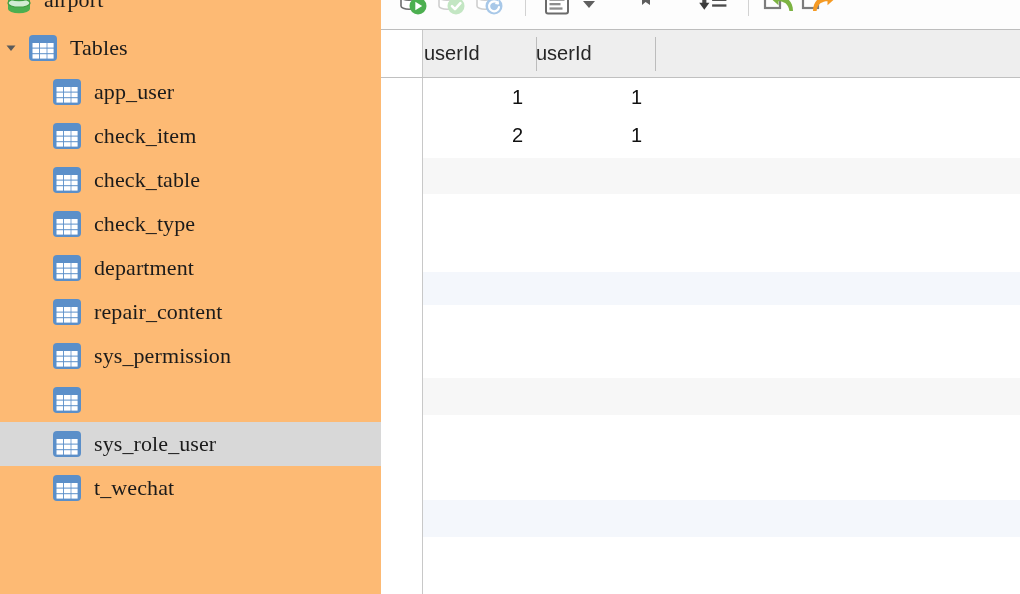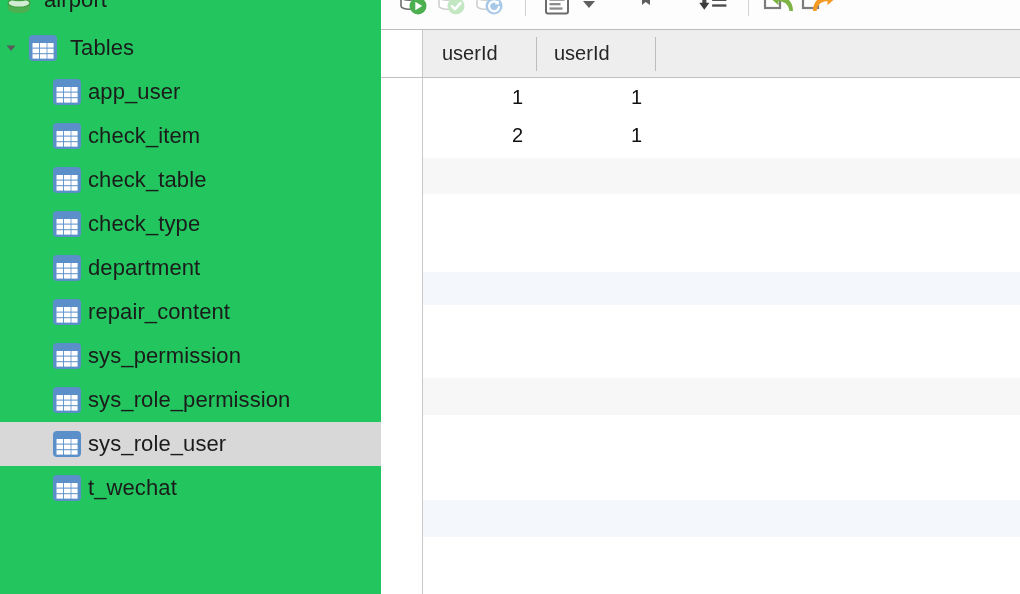--- a/index.html
+++ b/index.html
@@ -8,22 +8,23 @@
     overflow: hidden;
     font-family: "Liberation Sans", sans-serif;
     background: #ffffff;
   }
   #app { position: relative; width: 1020px; height: 594px; }
 
   
   #sidebar {
     position: absolute; left: 0; top: 0;
     width: 446px; height: 594px;
-    background: #22c55e;
+    background: #fdba74;
     overflow: hidden;
+    font-family: Liberation Serif, serif;
   }
   .tree-row {
     position: relative;
     height: 44px;
     display: flex;
     align-items: center;
     white-space: nowrap;
   }
   .tree-row.selected { background: #d8d8d8; }
   .tree-row .twisty {
@@ -49,21 +50,21 @@
   }
   #db-row .ico { margin-left: 6px; }
   #db-row .tree-label { margin-left: 12px; }
 
   #tables-row { position: absolute; left: 0; top: 26px; width: 381px; }
   #tables-row .ico { margin-left: 6px; }
   #tables-row .tree-label { margin-left: 12px; }
 
   #table-list { position: absolute; left: 0; top: 70px; width: 381px; }
   #table-list .tree-row { padding-left: 52px; }
-  #table-list .tree-row .tree-label { margin-left: 6px; }
+  #table-list .tree-row .tree-label { margin-left: 12px; }
 
   
   #right {
     position: absolute; left: 381px; top: 0;
     width: 639px; height: 594px;
     background: #ffffff;
   }
 
   
   #toolbar {
@@ -113,21 +114,21 @@
     position: absolute; left: 0; top: 0;
     width: 42px; height: 47px;
     background: #ffffff;
     border-right: 1px solid #c8c8c8;
   }
   .hcell {
     position: absolute; top: 0;
     height: 47px;
     display: flex; align-items: center;
     font-size: 20px; color: #262626;
-    padding-left: 18px;
+    padding-left: 0;
   }
   .hsep {
     position: absolute; top: 7px;
     width: 1px; height: 34px;
     background: #bcbcbc;
   }
 
   #grid-body {
     position: absolute; left: 0; top: 48px;
     width: 639px; height: 516px;
@@ -327,21 +328,20 @@
               <rect x="12" y="10" width="6.6" height="4.6" fill="#ffffff"></rect>
               <rect x="19.4" y="10" width="6.2" height="4.6" fill="#ffffff"></rect>
               <rect x="4.5" y="15.6" width="6.6" height="4.6" fill="#ffffff"></rect>
               <rect x="12" y="15.6" width="6.6" height="4.6" fill="#ffffff"></rect>
               <rect x="19.4" y="15.6" width="6.2" height="4.6" fill="#ffffff"></rect>
               <rect x="4.5" y="21.2" width="6.6" height="4.4" fill="#ffffff"></rect>
               <rect x="12" y="21.2" width="6.6" height="4.4" fill="#ffffff"></rect>
               <rect x="19.4" y="21.2" width="6.2" height="4.4" fill="#ffffff"></rect>
             </svg>
           </span>
-          <span class="tree-label">sys_role_permission</span>
         </div>
         <div class="tree-row selected">
           <span class="ico">
             <svg width="30" height="30" viewBox="0 0 30 30">
               <rect x="1" y="2" width="28" height="26" rx="4" fill="#5b8fc9"></rect>
               <rect x="4.5" y="10" width="6.6" height="4.6" fill="#ffffff"></rect>
               <rect x="12" y="10" width="6.6" height="4.6" fill="#ffffff"></rect>
               <rect x="19.4" y="10" width="6.2" height="4.6" fill="#ffffff"></rect>
               <rect x="4.5" y="15.6" width="6.6" height="4.6" fill="#ffffff"></rect>
               <rect x="12" y="15.6" width="6.6" height="4.6" fill="#ffffff"></rect>

